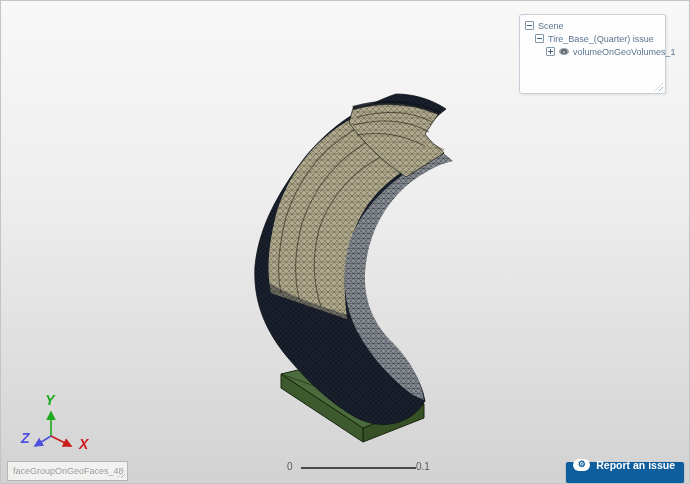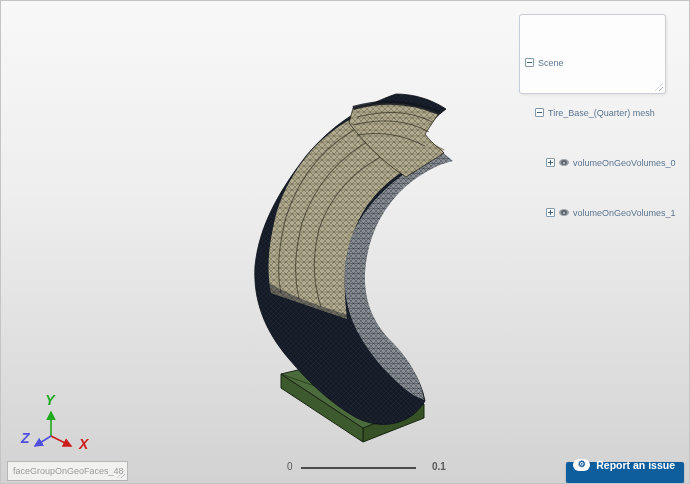--- a/index.html
+++ b/index.html
@@ -12,21 +12,21 @@
   svg{display:block;}
   .model-svg{position:absolute;left:0;top:0;}
 
   
   .tree-panel{
     position:absolute;left:518px;top:13px;width:147px;height:80px;
     background:#fdfdfe;border:1px solid #c6ced8;border-radius:3px;
     box-shadow:1px 1px 3px rgba(0,0,0,.08);
     font-size:9px;color:#5a7590;box-sizing:border-box;padding:4px 4px 2px 5px;
   }
-  .tree-row{display:flex;align-items:center;gap:4px;height:13px;white-space:nowrap;cursor:default;margin-top:37px;}
+  .tree-row{display:flex;align-items:center;gap:4px;height:13px;white-space:nowrap;cursor:default;}
   .ind1{padding-left:10px;}
   .ind2{padding-left:21px;}
   .tgl{position:relative;width:9px;height:9px;border:1px solid #8298ab;background:#fff;border-radius:1px;flex:none;box-sizing:border-box;}
   .tgl::before{content:"";position:absolute;left:1px;right:1px;top:50%;margin-top:-0.5px;height:1px;background:#44617c;}
   .tgl.plus::after{content:"";position:absolute;top:1px;bottom:1px;left:50%;margin-left:-0.5px;width:1px;background:#44617c;}
   .eye{position:relative;width:10px;height:7px;background:#9aa0a6;border-radius:50%;flex:none;}
   .eye::before{content:"";position:absolute;left:2px;right:2px;top:1px;bottom:1px;background:#5d646d;border-radius:50%;}
   .eye::after{content:"";position:absolute;left:4px;top:2.5px;width:2px;height:2px;background:#cfd3d7;border-radius:50%;}
   .rsz{position:absolute;right:2px;bottom:2px;width:8px;height:8px;cursor:nwse-resize;
        background:repeating-linear-gradient(135deg,transparent 0 2px,#aab4bc 2px 3px);
@@ -36,21 +36,21 @@
   .sel-box{
     position:absolute;left:6px;top:460px;width:121px;height:20px;box-sizing:border-box;
     background:#f1f1f0;border:1px solid #b5b5b5;border-radius:0;
     font-size:9px;color:#9b9b9b;line-height:18px;padding-left:5px;white-space:nowrap;overflow:hidden;
   }
 
   
   .scale-bar{position:absolute;left:280px;top:456px;width:160px;height:20px;font-size:10px;color:#5a5a5a;}
   .scale-line{position:absolute;left:20px;top:10px;width:115px;height:2px;background:#4b4b4b;}
   .scale-min{position:absolute;left:6px;top:4px;}
-  .scale-max{position:absolute;left:151px;top:4px;font-weight:bold;}
+  .scale-max{position:absolute;left:135px;top:4px;}
 
   
   .report-btn{
     position:absolute;right:5px;top:461px;height:21px;
     display:flex;align-items:center;gap:6px;padding:0 9px 16px 7px;
     background:#0e5d9d;border:none;border-radius:2px;cursor:pointer;
     color:#fff;font-size:10.5px;font-weight:bold;font-family:"Liberation Sans",sans-serif;
     box-shadow:0 1px 2px rgba(0,0,0,.25);
   }
   .bubble{width:17px;height:12px;background:#fff;border-radius:6px;display:flex;align-items:center;justify-content:center;flex:none;}
@@ -163,26 +163,21 @@
     <text x="12" y="62" fill="#5050e0">Z</text>
   </svg>
 
   <div class="tree-panel">
     <div class="tree-row">
       <span class="tgl"></span>
       <span>Scene</span>
     </div>
     <div class="tree-row ind1">
       <span class="tgl"></span>
-      <span>Tire_Base_(Quarter) mesh</span>
-    </div>
-    <div class="tree-row ind2">
-      <span class="tgl plus"></span>
-      <span class="eye"></span>
-      <span>volumeOnGeoVolumes_0</span>
+      <span>Tire_Base_(Quarter) issue</span>
     </div>
     <div class="tree-row ind2">
       <span class="tgl plus"></span>
       <span class="eye"></span>
       <span>volumeOnGeoVolumes_1</span>
     </div>
     <span class="rsz"></span>
   </div>
 
   <div class="sel-box">

